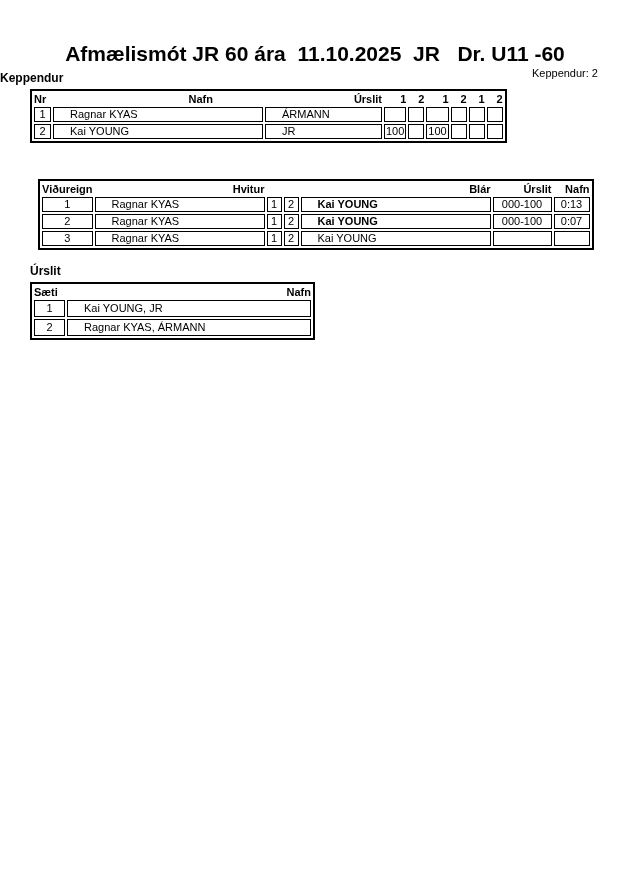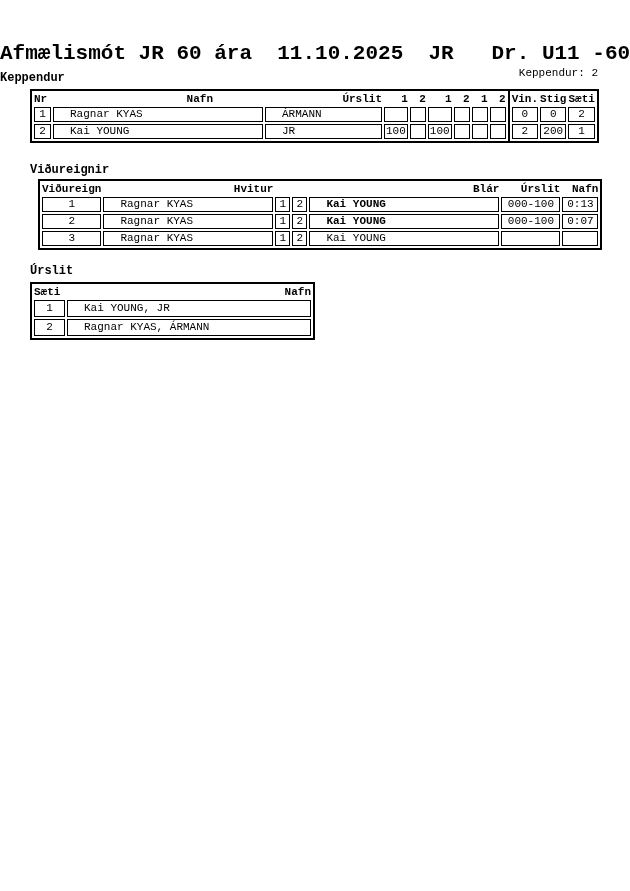--- a/index.html
+++ b/index.html
@@ -1,18 +1,18 @@
 <!DOCTYPE html>
 <html><head>
 <meta charset="utf-8">
 <style>
   html,body{margin:0;padding:0;background:#fff;}
   .page{
     position:relative;width:630px;height:891px;background:#fff;
-    font-family:Liberation Mono, monospace;color:#000;overflow:hidden;
+    font-family:Liberation Sans, sans-serif;color:#000;overflow:hidden;
   }
   .main-title{
     position:absolute;top:42px;left:0;width:630px;text-align:center;
     font-size:21px;font-weight:bold;white-space:pre;letter-spacing:0;
   }
   .section-title{
     position:absolute;font-size:12px;font-weight:bold;white-space:pre;
   }
   .count-label{
     position:absolute;top:67px;right:32px;font-size:11px;white-space:pre;padding-left:40px;
@@ -94,53 +94,22 @@
               <td>100</td>
               <td></td>
               <td>100</td>
               <td></td>
               <td></td>
               <td></td>
             </tr>
           </tbody>
       </table>
     </div>
-    <div class="tbox">
-      <table>
-        <colgroup>
-          <col style="width:22px">
-            <col style="width:25px">
-            <col style="width:17px">
-        </colgroup>
-        <thead>
-          <tr>
-            <th>Vin.</th>
-            <th>Stig</th>
-            <th>Sæti</th>
-          </tr>
-        </thead>
-        <tbody>
-
-            <tr>
-              <td>0</td>
-              <td>0</td>
-              <td>2</td>
-            </tr>
-
-            <tr>
-              <td>2</td>
-              <td>200</td>
-              <td>1</td>
-            </tr>
-          </tbody>
-      </table>
-    </div>
   </div>
 
-  <div class="section-title" style="top:163px;left:30px;width:541px;">Viðureignir</div>
 
   <div class="tbl-wrap" style="top:179px;left:38px;border-radius:8px;">
     <div class="tbox">
       <table>
         <colgroup>
           <col style="width:36px">
             <col style="width:170px">
             <col style="width:15px">
           <col style="width:15px">
             <col style="width:190px">

